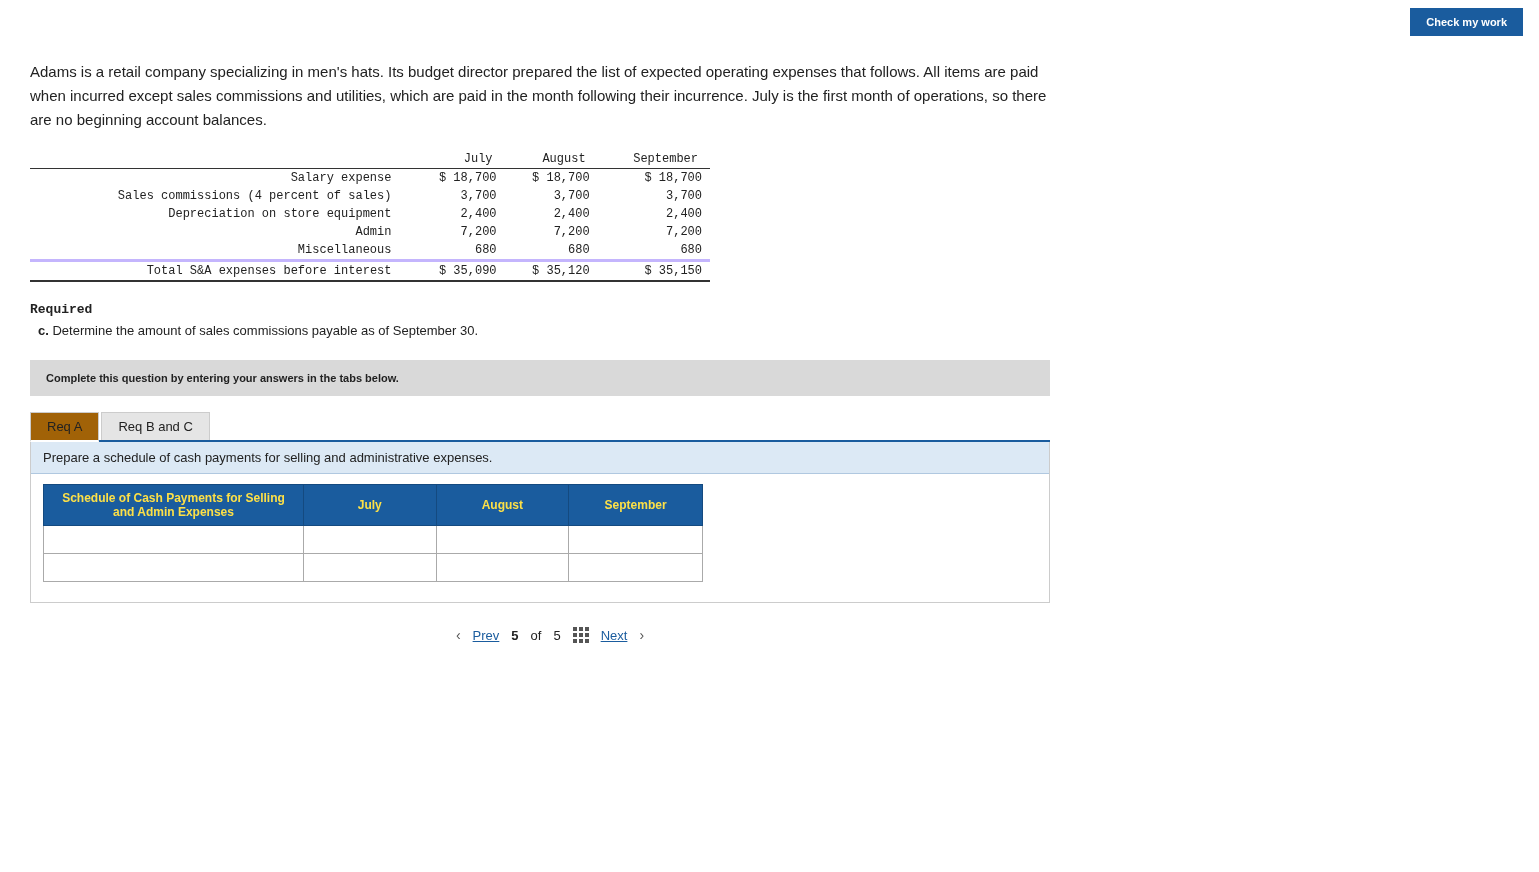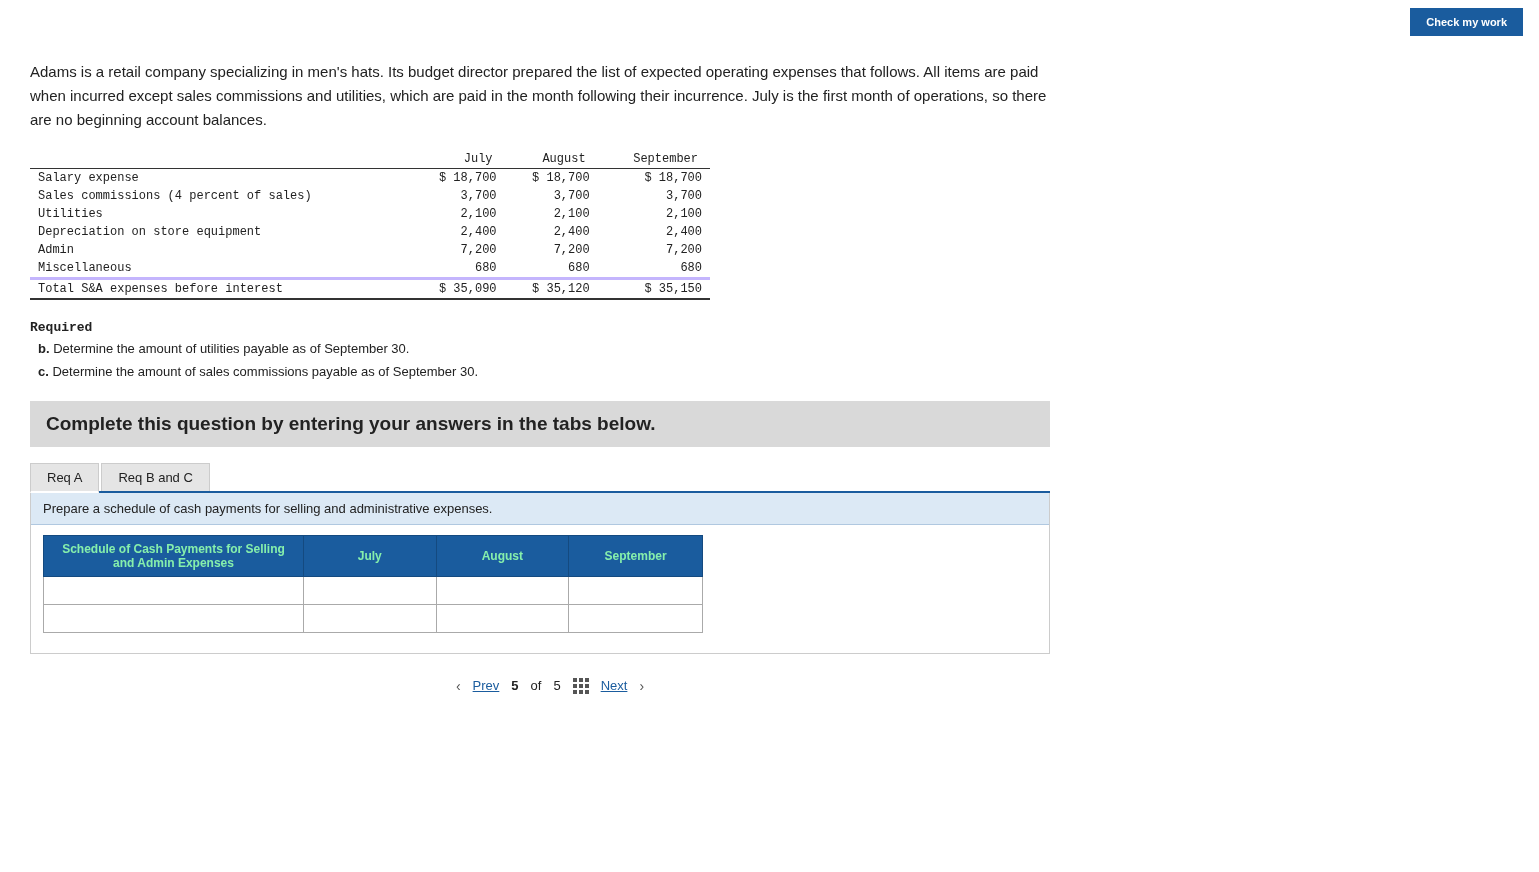--- a/index.html
+++ b/index.html
@@ -44,21 +44,21 @@
     .expense-table th {
       text-align: right;
       padding: 2px 12px;
       font-weight: normal;
       border-bottom: 1px solid #333;
     }
     .expense-table td {
       padding: 2px 8px;
     }
     .expense-table td:first-child {
-      text-align: left;
+      text-align: right;
       padding-right: 20px;
     }
     .expense-table td:not(:first-child) {
       text-align: right;
     }
     .expense-table .total-row td {
       border-top: 3px solid #c4b5fd;
       border-bottom: 2px solid #333;
       font-weight: normal;
     }
@@ -74,42 +74,42 @@
     }
     .required-section .req-item {
       margin-left: 8px;
       margin-bottom: 2px;
       line-height: 1.6;
     }
     .complete-box {
       background: #d9d9d9;
       padding: 12px 16px;
       font-weight: bold;
-      font-size: 19px;
+      font-size: 11px;
       margin-bottom: 16px;
       width: 1020px;
     }
     .tabs-row {
       display: flex;
       align-items: flex-end;
       border-bottom: 2px solid #1a5c9e;
       margin-bottom: 0;
       width: 1020px;
     }
     .tab {
       border: 1px solid #ccc;
       border-bottom: none;
       padding: 6px 16px;
       cursor: pointer;
       background: #e5e5e5;
       font-size: 13px;
       margin-right: 2px;
     }
     .tab.active {
-      background: #e5e5e5;
+      background: #a16207;
       font-weight: normal;
       border-bottom: 2px solid #fff;
       margin-bottom: -2px;
       z-index: 1;
       position: relative;
     }
     .tab-content {
       width: 1020px;
       border: 1px solid #ccc;
       border-top: none;
@@ -123,21 +123,21 @@
     .schedule-table-wrapper {
       padding: 10px 12px 20px 12px;
     }
     .schedule-table {
       border-collapse: collapse;
       font-size: 12px;
       width: 660px;
     }
     .schedule-table thead tr th {
       background: #1a5c9e;
-      color: #86efac;
+      color: #fde047;
       padding: 6px 10px;
       text-align: center;
       border: 1px solid #144a80;
     }
     .schedule-table thead tr th:first-child {
       text-align: center;
       width: 260px;
     }
     .schedule-table tbody tr td {
       border: 1px solid #aaa;
@@ -210,26 +210,20 @@
         <td>$ 18,700</td>
         <td>$ 18,700</td>
       </tr>
       <tr>
         <td>Sales commissions (4 percent of sales)</td>
         <td>3,700</td>
         <td>3,700</td>
         <td>3,700</td>
       </tr>
       <tr>
-        <td>Utilities</td>
-        <td>2,100</td>
-        <td>2,100</td>
-        <td>2,100</td>
-      </tr>
-      <tr>
         <td>Depreciation on store equipment</td>
         <td>2,400</td>
         <td>2,400</td>
         <td>2,400</td>
       </tr>
       <tr>
         <td>Admin</td>
         <td>7,200</td>
         <td>7,200</td>
         <td>7,200</td>
@@ -244,24 +238,20 @@
         <td>Total S&amp;A expenses before interest</td>
         <td>$ 35,090</td>
         <td>$ 35,120</td>
         <td>$ 35,150</td>
       </tr>
     </tbody>
   </table>
 
   <div class="required-section">
     <div class="req-title">Required</div>
-    <div class="req-item">
-      <span class="bold-letter">b.</span>
-      <span>Determine the amount of utilities payable as of September 30.</span>
-    </div>
     <div class="req-item">
       <span class="bold-letter">c.</span>
       <span>Determine the amount of sales commissions payable as of September 30.</span>
     </div>
   </div>
 
   <div class="complete-box">Complete this question by entering your answers in the tabs below.</div>
 
   <div class="tabs-row">
     <div class="tab active">Req A</div>

